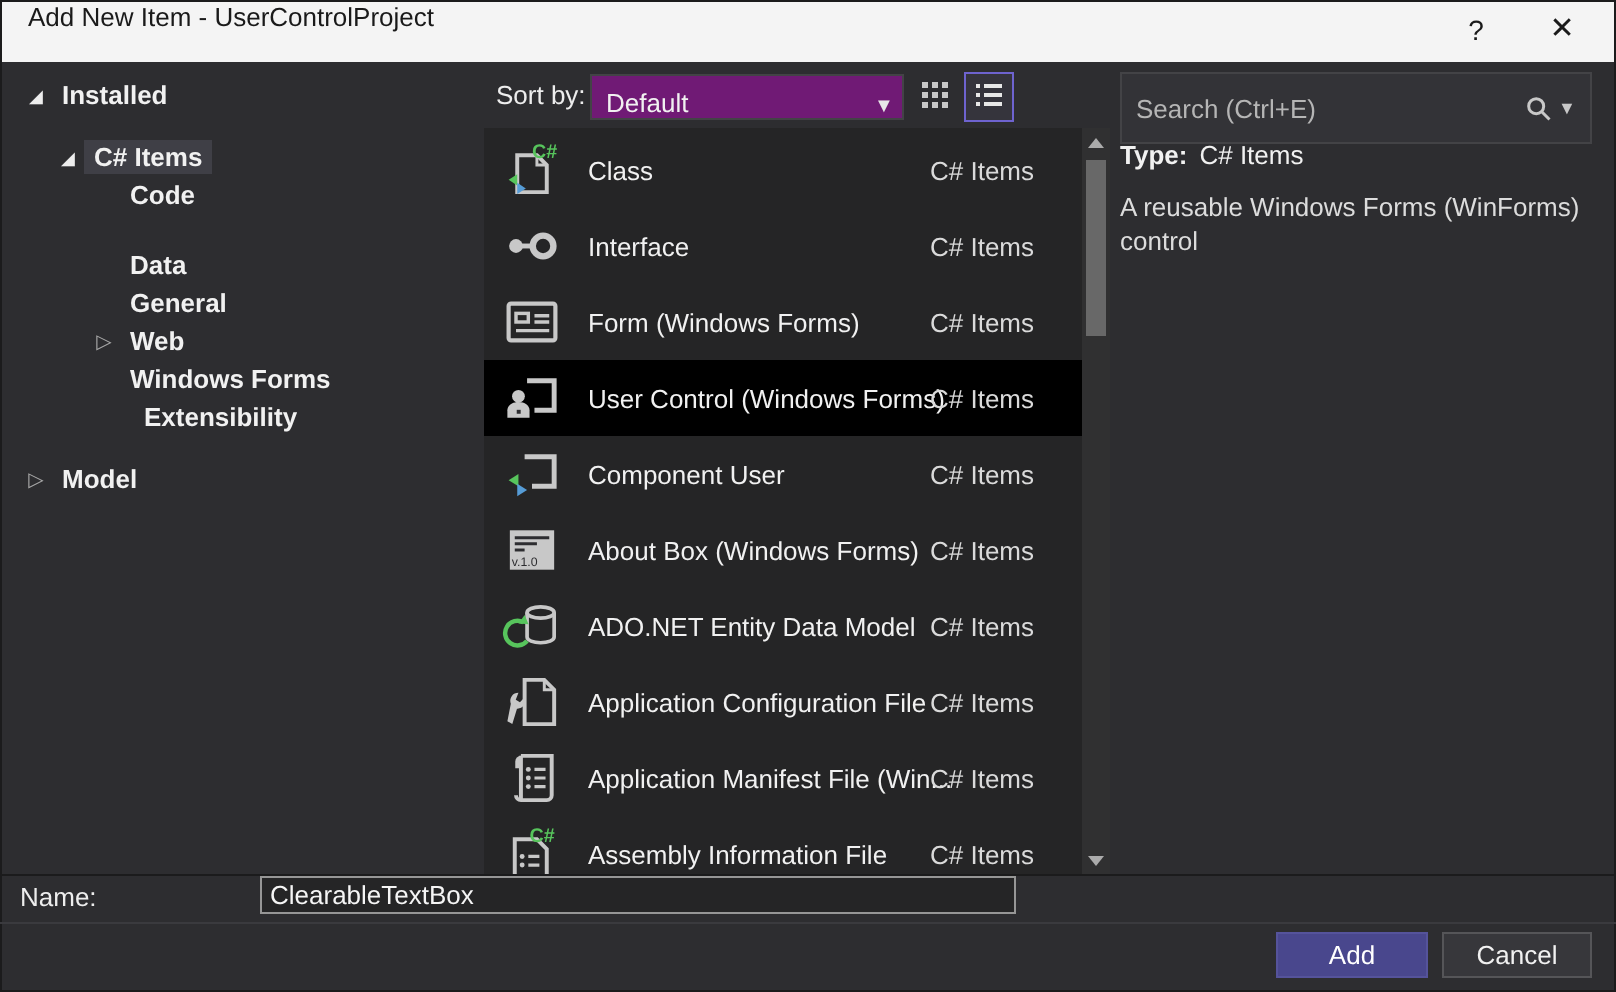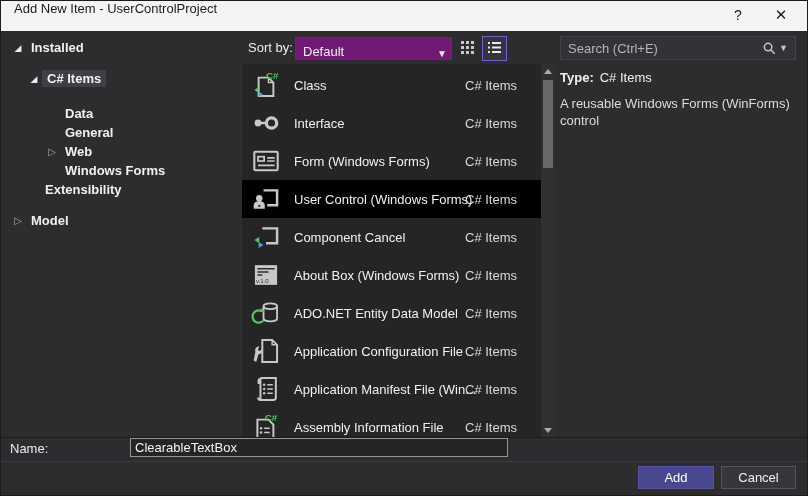--- a/index.html
+++ b/index.html
@@ -32,21 +32,21 @@
   .sort-label { position:absolute; left:248px; top:36px; height:24px; line-height:24px; color:#EDEDED; }
   .sort-dd { position:absolute; left:295px; top:37px; width:157px; height:23px;
     background:#701a75; border:1px solid #434346; display:flex; align-items:flex-end; cursor:default; }
   .sort-dd .dd-text { padding-left:7px; flex:1; }
   .sort-dd .dd-caret { width:18px; text-align:center; color:#E8E8E8; font-size:10px; }
   .view-btn { position:absolute; display:flex; align-items:center; justify-content:center; cursor:default; }
   .grid-btn { left:457px; top:38px; width:21px; height:21px; }
   .list-btn { left:482px; top:36px; width:25px; height:25px; border:1px solid #6E63CF; background:#35343C; }
 
   
-  .search { position:absolute; left:560px; top:36px; width:236px; height:24px;
+  .search { position:absolute; left:560px; top:36px; width:236px; height:36px;
     background:#333337; border:1px solid #434346; display:flex; align-items:center; }
   .search input { flex:1; background:transparent; border:none; outline:none;
     color:#DCDCDC; font-family:"Liberation Sans", sans-serif; font-size:13px; padding-left:7px; }
   .search input::placeholder { color:#B5B5B5; opacity:1; }
   .search .sicon { width:20px; display:flex; justify-content:center; }
   .search .scaret { width:16px; color:#C8C8C8; font-size:9px; }
 
   
   .list { position:absolute; left:242px; top:64px; width:313px; height:373px;
     background:#252526; overflow:hidden; }
@@ -94,37 +94,41 @@
 
 <div class="tree" id="tree">
     <div class="tree-row" style="padding-left: 10px; margin-bottom: 12px;">
       <span class="expander">◢</span>
       <span class="tree-label">Installed</span>
     </div>
     <div class="tree-row" style="padding-left: 26px;">
       <span class="expander">◢</span>
       <span class="tree-label sel">C# Items</span>
     </div>
+    <div class="tree-row" style="padding-left: 44px;">
+      <span class="expander"></span>
+      <span class="tree-label">Code</span>
+    </div>
     <div class="tree-row" style="padding-left: 44px; margin-top: 16px;">
       <span class="expander"></span>
       <span class="tree-label">Data</span>
     </div>
     <div class="tree-row" style="padding-left: 44px;">
       <span class="expander"></span>
       <span class="tree-label">General</span>
     </div>
     <div class="tree-row" style="padding-left: 44px;">
       <span class="expander hollow">▷</span>
       <span class="tree-label">Web</span>
     </div>
     <div class="tree-row" style="padding-left: 44px;">
       <span class="expander"></span>
       <span class="tree-label">Windows Forms</span>
     </div>
-    <div class="tree-row" style="padding-left: 24px;">
+    <div class="tree-row" style="padding-left: 51px;">
       <span class="expander"></span>
       <span class="tree-label">Extensibility</span>
     </div>
     <div class="tree-row" style="padding-left: 10px; margin-top: 12px;">
       <span class="expander hollow">▷</span>
       <span class="tree-label">Model</span>
     </div>
   </div>
 
 <div class="sort-label">Sort by:</div>
@@ -215,21 +219,21 @@
           </svg></span>
         <span class="tpl-name">User Control (Windows Forms)</span>
         <span class="tpl-cat">C# Items</span>
       </div>
       <div class="tpl-row">
         <span class="tpl-icon"><svg viewBox="0 0 26 26">
             <path d="M10 6h12v12h-9" fill="none" stroke="#C8C8C8" stroke-width="2"></path>
             <path d="M3.5 15.5l4-2.5v5z" fill="#57C45C"></path>
             <path d="M11 19.5l-4 2.5v-5z" fill="#569CD6"></path>
           </svg></span>
-        <span class="tpl-name">Component Cancel</span>
+        <span class="tpl-name">Component User</span>
         <span class="tpl-cat">C# Items</span>
       </div>
       <div class="tpl-row">
         <span class="tpl-icon"><svg viewBox="0 0 26 26">
             <rect x="4" y="5" width="18" height="16" fill="#C8C8C8"></rect>
             <path d="M6 8h14M6 10.5h9" stroke="#2D2D30" stroke-width="1.2"></path>
             <path d="M6 13h4" stroke="#2D2D30" stroke-width="1.2"></path>
             <text x="4.8" y="19.6" font-size="5" fill="#2D2D30">v.1.0</text>
           </svg></span>
         <span class="tpl-name">About Box (Windows Forms)</span>

